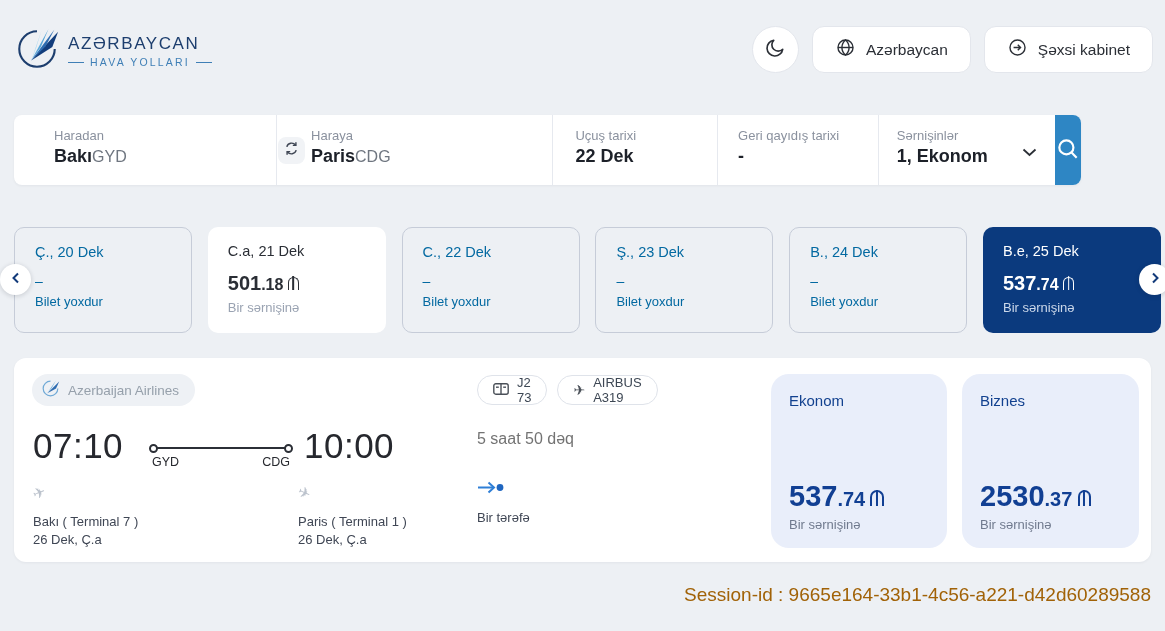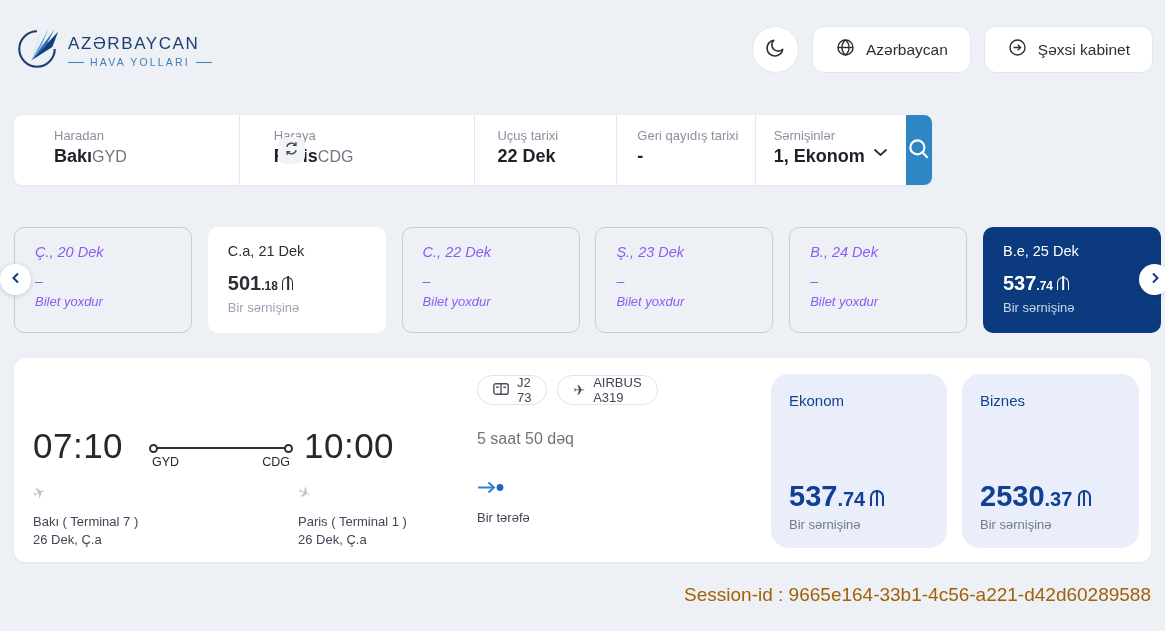--- a/index.html
+++ b/index.html
@@ -17,21 +17,21 @@
   .logo-text { display:flex; flex-direction:column; }
   .logo-line1 { font-size:17px; font-weight:500; letter-spacing:1.6px; color:#1d3e6e; }
   .logo-line2 { font-size:10.5px; letter-spacing:2.2px; color:#3f7fb6; display:flex; align-items:center; gap:6px; margin-top:2px; }
   .logo-line2::before,.logo-line2::after { content:""; width:16px; height:1px; background:#3f7fb6; }
   .header-actions { position:absolute; right:12px; top:26px; display:flex; gap:13px; align-items:center; }
   .round-btn { width:47px; height:47px; border-radius:50%; background:#fff; border:1px solid #e3e6ec;
                display:flex; align-items:center; justify-content:center; cursor:pointer; }
   .pill-btn { height:47px; border-radius:12px; background:#fff; border:1px solid #e3e6ec; padding:0 22px;
               display:flex; align-items:center; gap:10px; font-size:15.5px; color:#2b2f36; cursor:pointer; }
   
-  .searchbar { position:absolute; left:14px; top:115px; width:918px; height:70px; background:#fff;
+  .searchbar { position:absolute; left:14px; top:115px; width:1067px; height:70px; background:#fff;
                border-radius:8px; display:flex; box-shadow:0 1px 3px rgba(16,24,40,.05); }
   .field { padding:13px 14px 0 24px; border-right:1px solid #e6e9ef; position:relative; }
   .field .f-label { font-size:13px; color:#8a919e; margin-bottom:3px; white-space:nowrap; }
   .field .f-value { font-size:18px; font-weight:700; color:#1d2129; white-space:nowrap; }
   .field.from { width:270px; padding-left:40px; }
   .field.to   { width:284px; padding-left:34px; }
   .field.depart { width:169px; padding-left:22px; }
   .field.return { width:165px; padding-left:20px; }
   .field.pax  { width:181px; padding-left:18px; border-right:none; }
   .vrow { display:flex; align-items:center; padding-right:8px; }
@@ -40,28 +40,28 @@
               background:#f1f3f6; display:flex; align-items:center; justify-content:center; cursor:pointer; z-index:2; }
   .pax-chevron { position:absolute; right:18px; top:28px; cursor:pointer; }
   .search-btn { flex:1; background:#2e86c4; border-radius:0 8px 8px 0; border:none;
                 display:flex; align-items:center; justify-content:center; cursor:pointer; }
   
   .date-row { position:absolute; left:14px; top:227px; display:flex; gap:15.8px; }
   .date-card { width:178px; height:106px; border-radius:10px; padding:16px 20px; cursor:pointer; }
   .date-card .d-title { font-size:14.5px; }
   .date-card .d-price { margin-top:13px; font-weight:700; }
   .date-card .d-note { margin-top:5px; font-size:13px; }
-  .date-card.disabled { border:1.5px solid #c6ccd8; color:#8b5cf6;font-style:italic; }
+  .date-card.disabled { border:1.5px solid #c6ccd8; color:#0369a1; }
   .date-card.disabled .d-price { font-size:14px; font-weight:400; }
   .date-card.available { background:#fff; color:#2a2e35; }
   .date-card.available .d-note { color:#9aa3b2; }
   .date-card.selected { background:#0b3a7e; color:#fff; }
   .date-card.selected .d-note { color:#ccd8ea; }
   .p-int { font-size:20px; }
-  .p-dec { font-size:12px; }
+  .p-dec { font-size:16px; }
   .nav-circle { position:absolute; width:31px; height:31px; border-radius:50%; background:#fff;
                 box-shadow:0 1px 5px rgba(16,24,40,.18); display:flex; align-items:center; justify-content:center;
                 cursor:pointer; top:264px; z-index:3; }
   .nav-prev { left:0px; }
   .nav-next { left:1139px; }
   
   .manat { display:inline-block; position:relative; width:.56em; height:.66em; margin-left:.22em;
            border:.085em solid currentColor; border-bottom:none; border-radius:.4em .4em 0 0; }
   .manat::after { content:""; position:absolute; left:50%; top:-.085em; transform:translateX(-50%);
                   width:.085em; height:calc(100% + .085em); background:currentColor; }
@@ -253,20 +253,30 @@
   </div>
   <div class="date-card selected">
     <div class="d-title">B.e, 25 Dek</div>
     <div class="d-price"><span class="p-int">537</span><span class="p-dec">.74</span><span class="manat" style="font-size:20px"></span></div>
     <div class="d-note">Bir sərnişinə</div>
   </div>
 </div>
 
 <div class="flight-card">
 
+  <div class="airline-badge">
+    <span>
+      <svg width="19" height="19" viewBox="0 0 48 48">
+        <path d="M24 5.5 A18.5 18.5 0 1 0 42.5 24" fill="none" stroke="#6fa9d6" stroke-width="3"></path>
+        <path d="M16 36 L46 6 L38 24 Z" fill="#2e6cb0"></path>
+        <path d="M16 36 L38 3 L27 23 Z" fill="#58a6d8"></path>
+      </svg>
+    </span>
+    <span>Azerbaijan Airlines</span>
+  </div>
 
   <div class="time dep-time">07:10</div>
   <div class="route">
     <div class="route-line"></div>
     <div class="route-codes">
       <span>GYD</span>
       <span>CDG</span>
     </div>
   </div>
   <div class="time arr-time">10:00</div>

